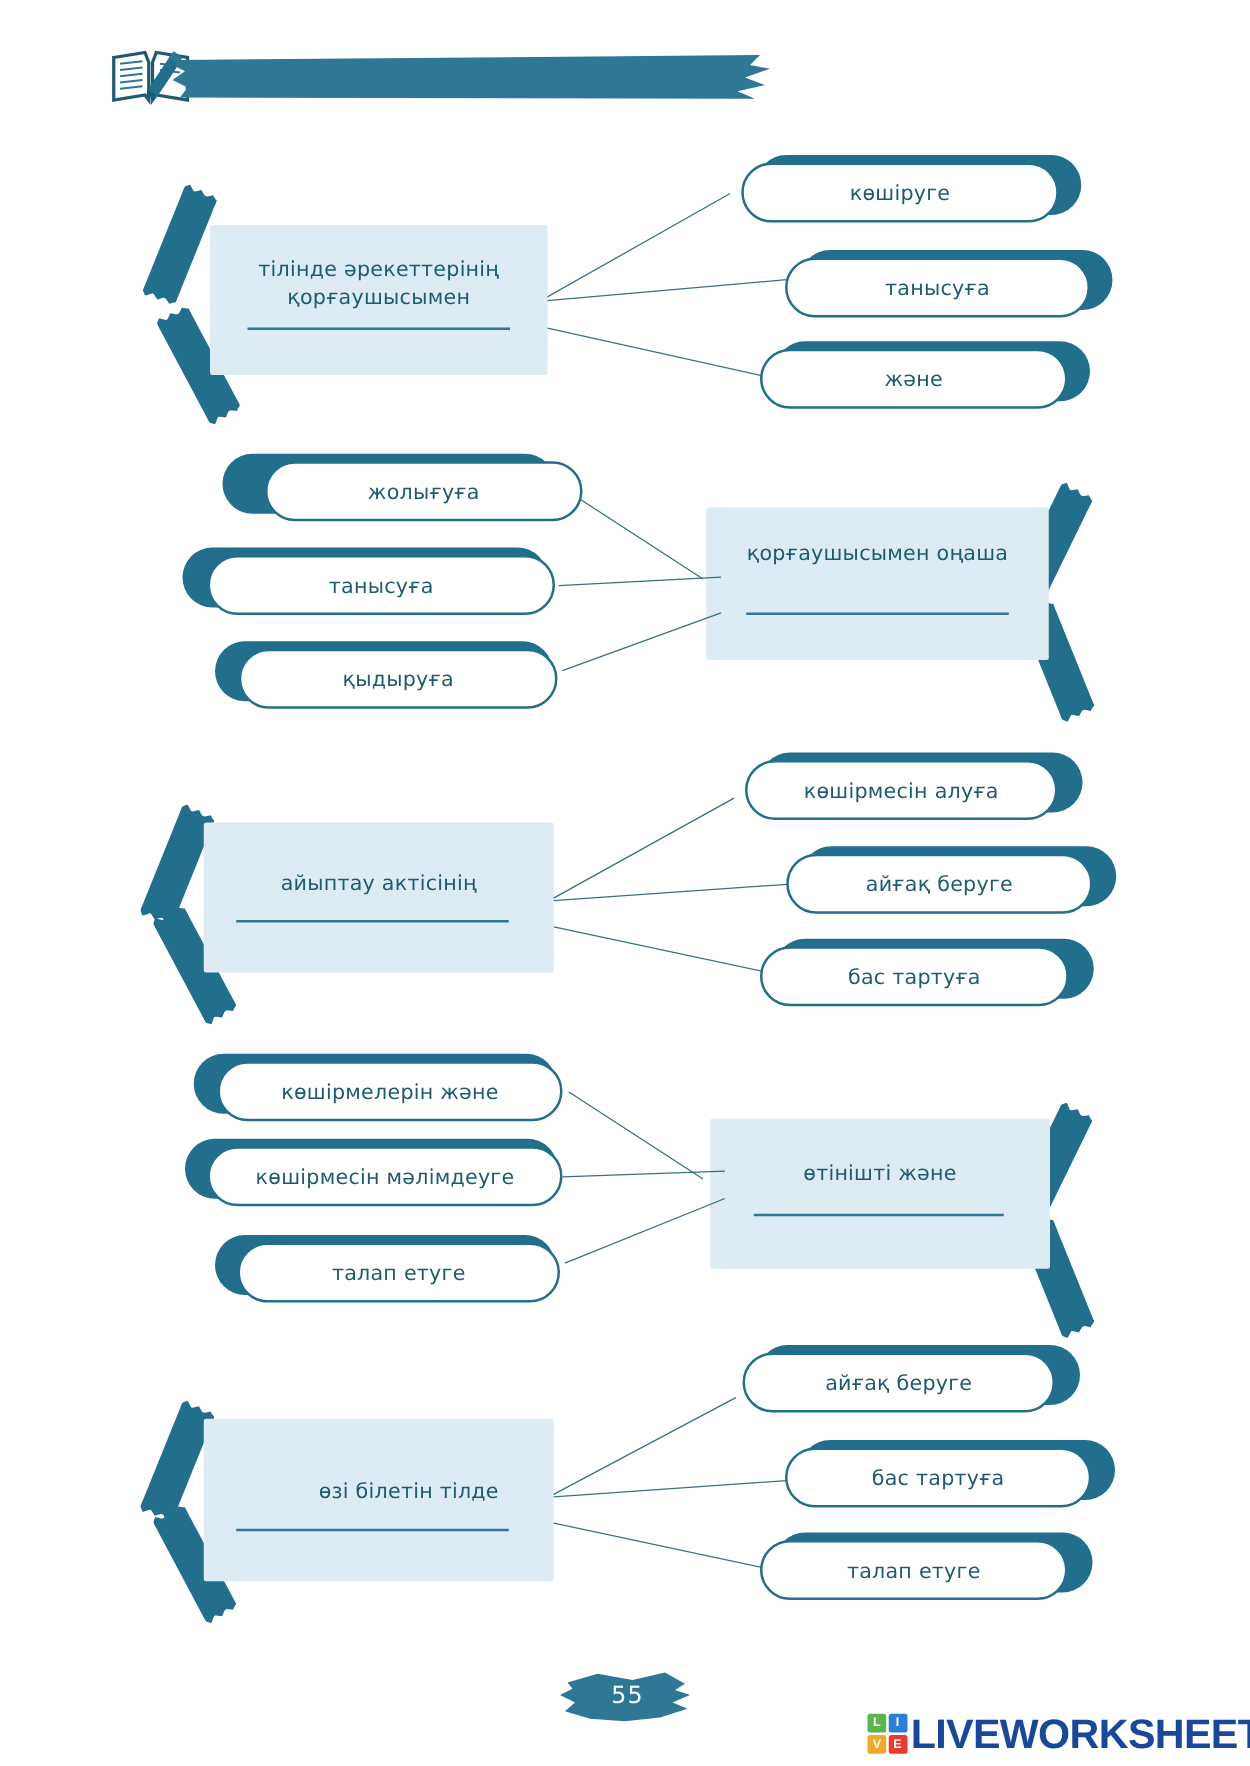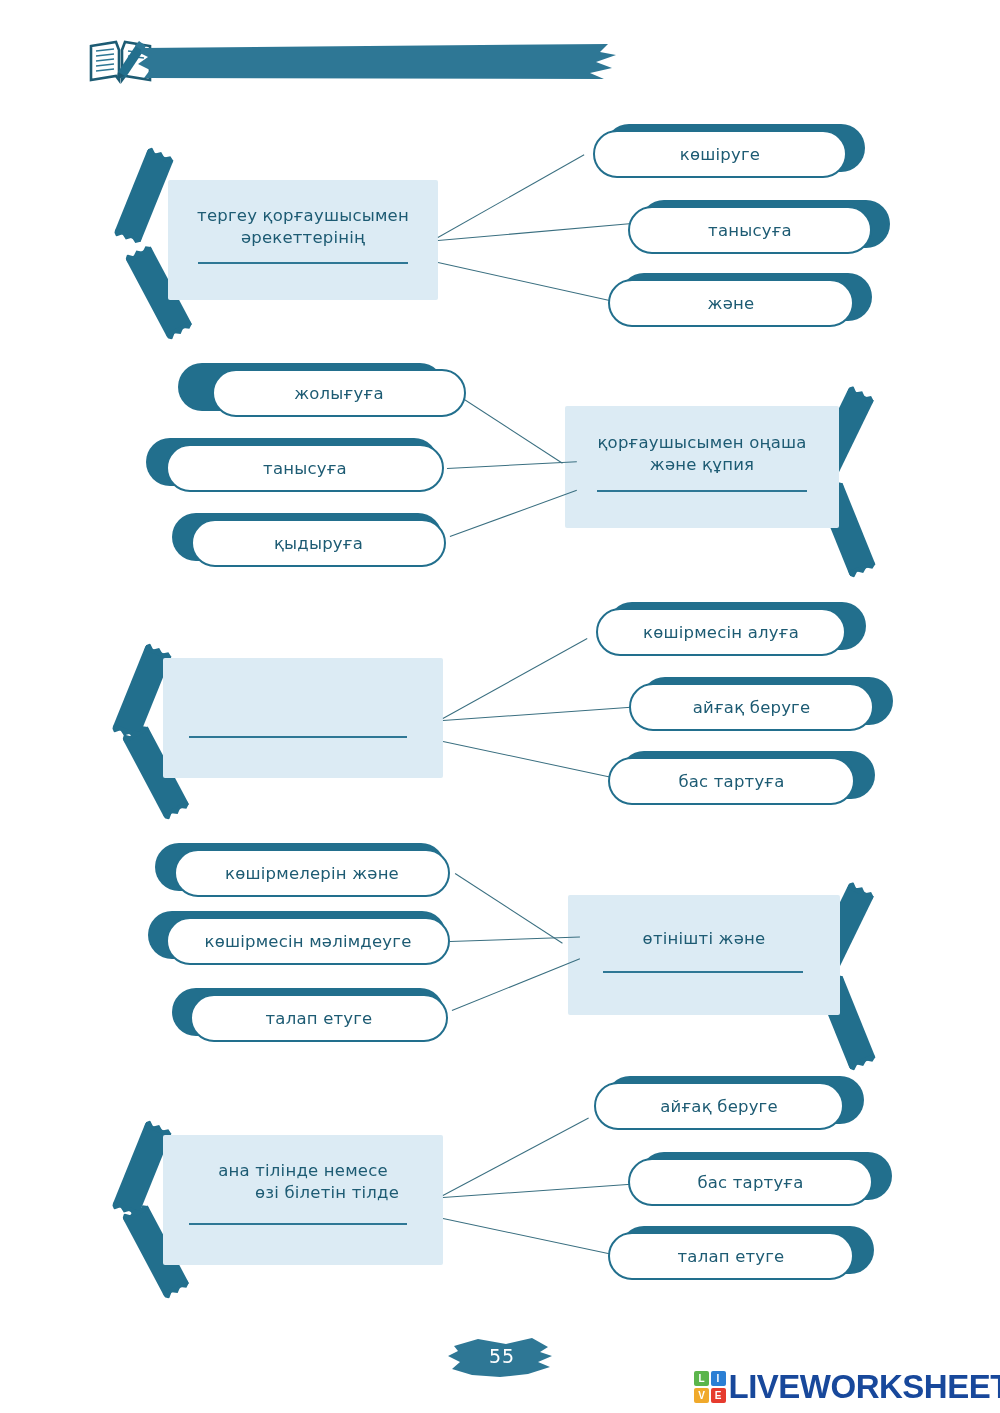--- a/index.html
+++ b/index.html
@@ -188,22 +188,22 @@
   </svg>
   <svg class="title-band" viewBox="0 0 480 40" preserveAspectRatio="none">
     <path d="M4 6 L470 2 L462 10 L478 13 L458 20 L474 26 L452 31 L466 37 L6 36 L12 28 L0 22 L10 15 L2 11 Z" fill="#2e7795"></path>
   </svg>
 </div>
 
 <div class="group">
   <div class="tape t1" style="left:130px; top:152px;"></div>
   <div class="tape t2" style="left:145px; top:248px;"></div>
   <div class="card" style="left:168px; top:180px; width:270px; height:120px;">
-    <div class="card-text" style="top:25px;">тергеу қорғаушысымен</div>
-    <div class="card-text" style="top:47px;">әрекеттерінің</div>
+    <div class="card-text" style="top:25px;">тілінде әрекеттерінің</div>
+    <div class="card-text" style="top:47px;">қорғаушысымен</div>
     <div class="card-rule" style="left:30px; top:82px; width:210px;"></div>
   </div>
 
   <div class="line" style="left:438px; top:237px; width:168px; transform: rotate(-29.5deg);"></div>
   <div class="line" style="left:438px; top:240px; width:192px; transform: rotate(-5deg);"></div>
   <div class="line" style="left:438px; top:262px; width:178px; transform: rotate(12.5deg);"></div>
 
   <div class="pill-shadow" style="left:605px; top:124px; width:260px;"></div>
   <div class="pill" style="left:593px; top:130px; width:254px;">
     <span>көшіруге</span>
@@ -237,29 +237,29 @@
   </div>
 
   <div class="line" style="left:455px; top:393px; width:128px; transform: rotate(33deg);"></div>
   <div class="line" style="left:447px; top:468px; width:130px; transform: rotate(-3deg);"></div>
   <div class="line" style="left:450px; top:536px; width:135px; transform: rotate(-20deg);"></div>
 
   <div class="tape t4" style="left:828px; top:390px;"></div>
   <div class="tape t3" style="left:832px; top:485px;"></div>
   <div class="card" style="left:565px; top:406px; width:274px; height:122px;">
     <div class="card-text" style="top:26px;">қорғаушысымен оңаша</div>
-    <div class="card-text" style="top:48px;">және құпия</div>
     <div class="card-rule" style="left:32px; top:84px; width:210px;"></div>
   </div>
 </div>
 
 <div class="group">
   <div class="tape t1" style="left:128px; top:648px;"></div>
   <div class="tape t2" style="left:142px; top:728px;"></div>
   <div class="card" style="left:163px; top:658px; width:280px; height:120px;">
+    <div class="card-text" style="top:38px;">айыптау актісінің</div>
     <div class="card-rule" style="left:26px; top:78px; width:218px;"></div>
   </div>
 
   <div class="line" style="left:443px; top:718px; width:165px; transform: rotate(-29deg);"></div>
   <div class="line" style="left:443px; top:720px; width:192px; transform: rotate(-4deg);"></div>
   <div class="line" style="left:443px; top:741px; width:180px; transform: rotate(12deg);"></div>
 
   <div class="pill-shadow" style="left:608px; top:602px; width:258px;"></div>
   <div class="pill" style="left:596px; top:608px; width:250px;">
     <span>көшірмесін алуға</span>
@@ -301,21 +301,20 @@
   <div class="card" style="left:568px; top:895px; width:272px; height:120px;">
     <div class="card-text" style="top:33px;">өтінішті және</div>
     <div class="card-rule" style="left:35px; top:76px; width:200px;"></div>
   </div>
 </div>
 
 <div class="group">
   <div class="tape t1" style="left:128px; top:1125px;"></div>
   <div class="tape t2" style="left:142px; top:1207px;"></div>
   <div class="card" style="left:163px; top:1135px; width:280px; height:130px;">
-    <div class="card-text" style="top:25px;">ана тілінде немесе</div>
     <div class="card-text" style="top:47px;margin-left:48px;">өзі білетін тілде</div>
     <div class="card-rule" style="left:26px; top:88px; width:218px;"></div>
   </div>
 
   <div class="line" style="left:443px; top:1195px; width:165px; transform: rotate(-28deg);"></div>
   <div class="line" style="left:443px; top:1197px; width:192px; transform: rotate(-4deg);"></div>
   <div class="line" style="left:443px; top:1218px; width:182px; transform: rotate(12deg);"></div>
 
   <div class="pill-shadow" style="left:606px; top:1076px; width:258px;"></div>
   <div class="pill" style="left:594px; top:1082px; width:250px;">

